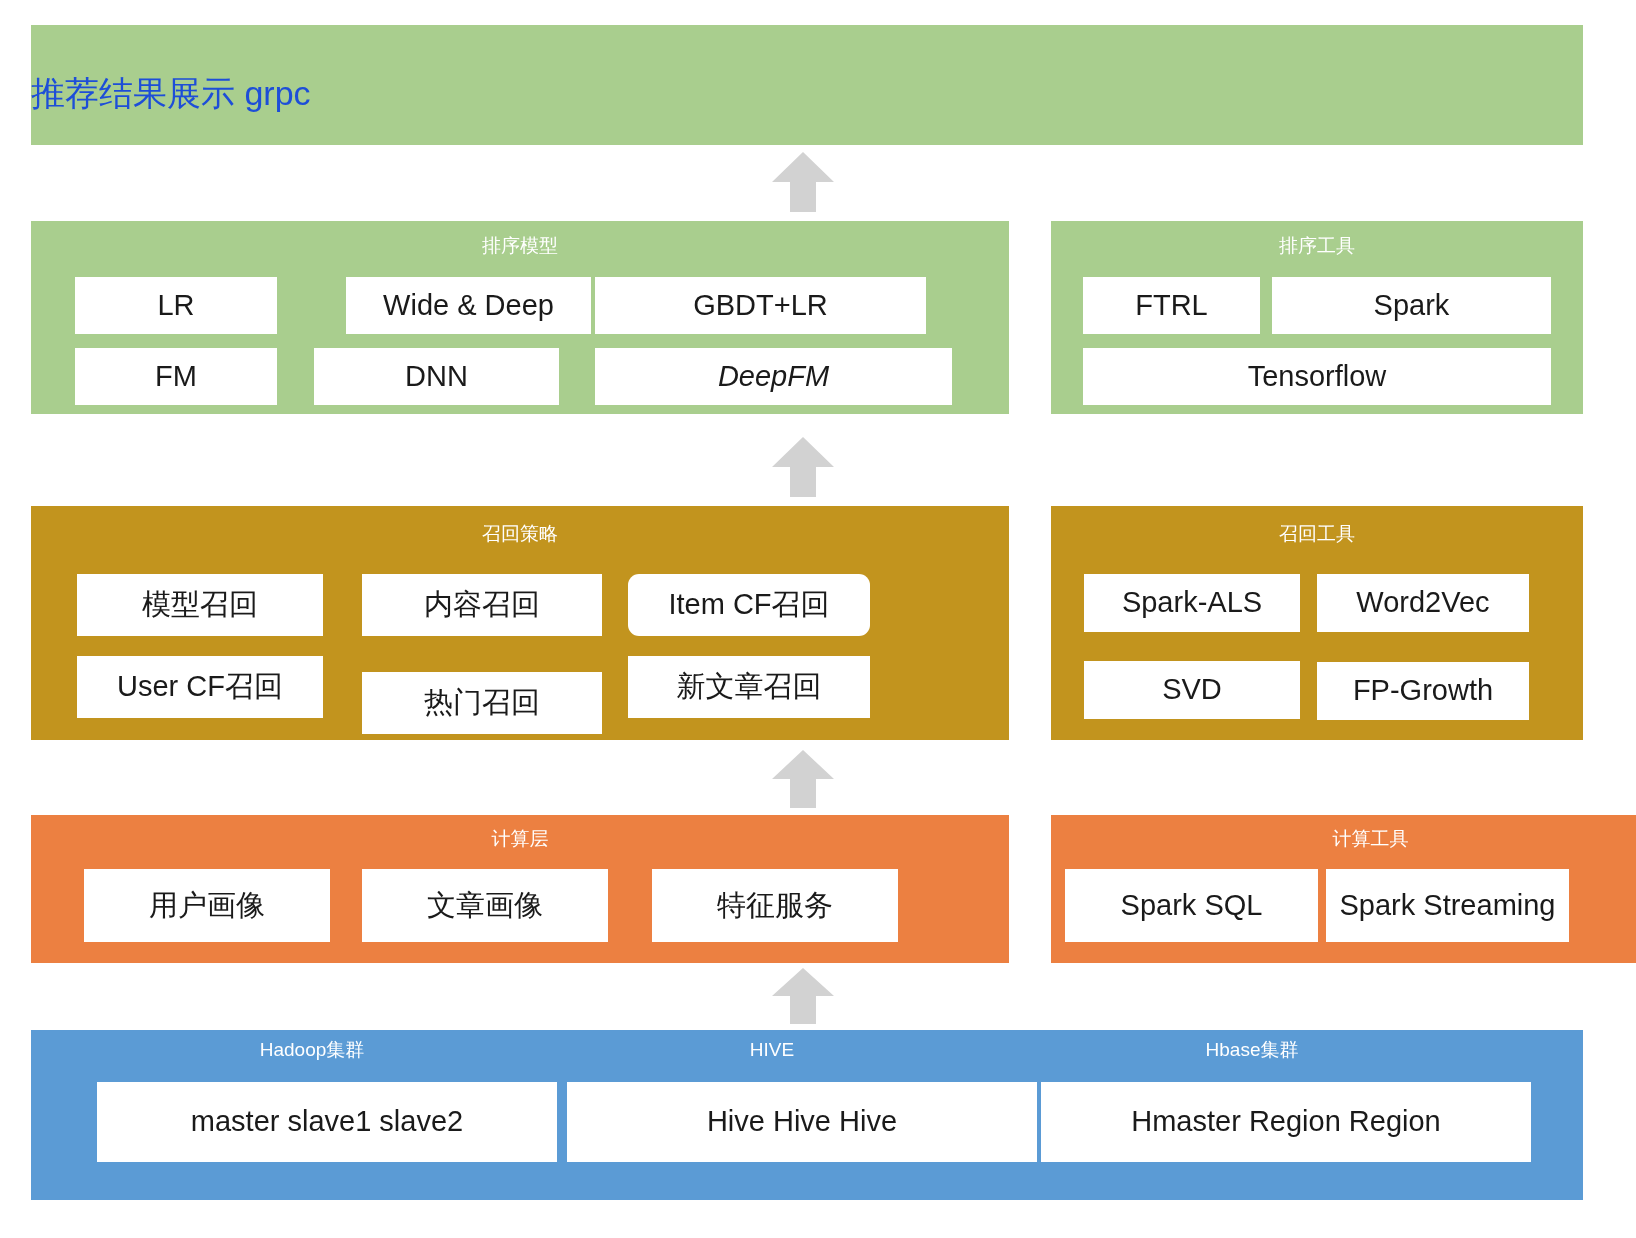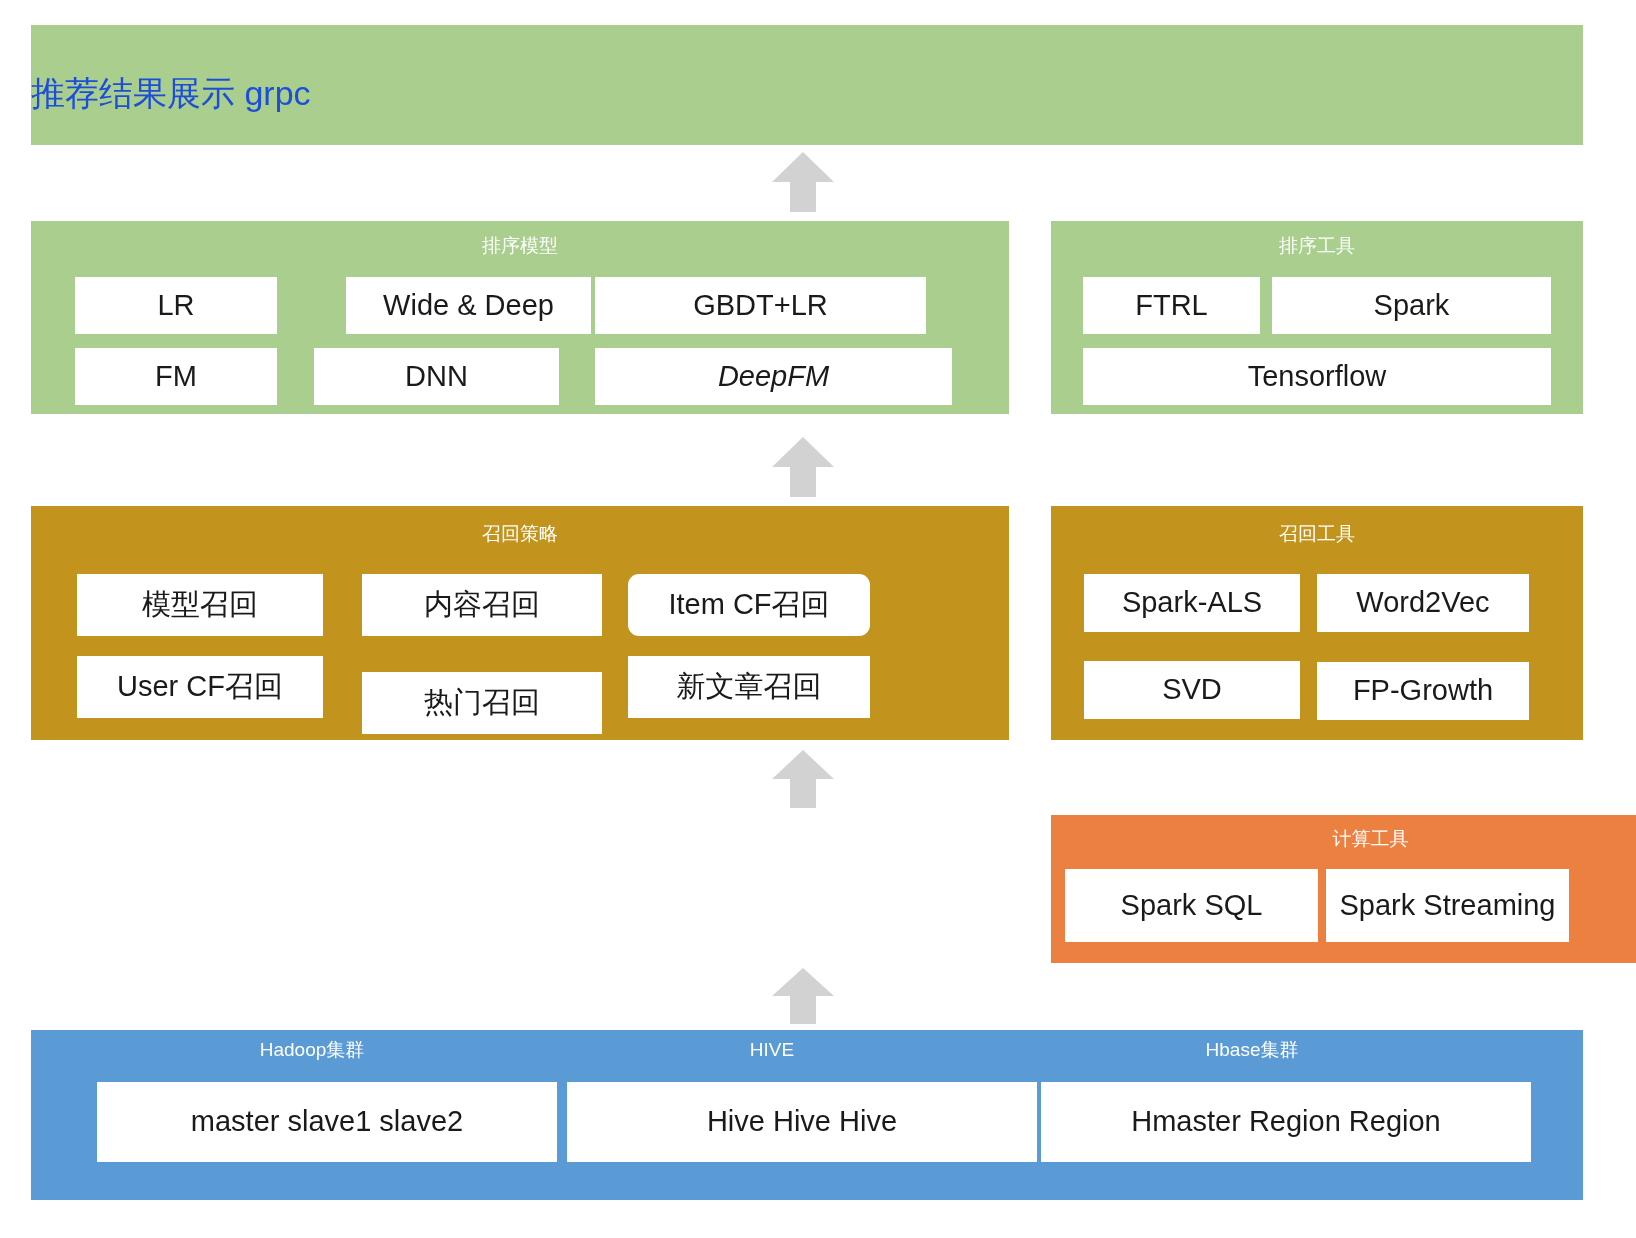--- a/index.html
+++ b/index.html
@@ -132,20 +132,27 @@
     <div class="chip" style="left:33px;  top:155px; width:216px; height:58px;">SVD</div>
     <div class="chip" style="left:266px; top:156px; width:212px; height:58px;">FP-Growth</div>
   </div>
 
   <div class="arrow" style="left:772px; top:750px; height:58px;">
     <svg viewBox="0 0 62 58" preserveAspectRatio="none" aria-hidden="true">
       <polygon points="31,0 62,29 44,29 44,58 18,58 18,29 0,29" fill="#D2D2D2"></polygon>
     </svg>
   </div>
 
+  <div class="panel" style="left:31px; top:815px; width:978px; height:148px; background:#EC8041;">
+    <div class="panel-title" style="top:14px;">计算层</div>
+
+    <div class="chip" style="left:53px;  top:54px; width:246px; height:73px;">用户画像</div>
+    <div class="chip" style="left:331px; top:54px; width:246px; height:73px;">文章画像</div>
+    <div class="chip" style="left:621px; top:54px; width:246px; height:73px;">特征服务</div>
+  </div>
 
   <div class="panel" style="left:1051px; top:815px; width:639px; height:148px; background:#EC8041;padding-left:21px;">
     <div class="panel-title" style="top:14px;">计算工具</div>
 
     <div class="chip" style="left:14px;  top:54px; width:253px; height:73px;">Spark SQL</div>
     <div class="chip two-line" style="left:275px; top:54px; width:243px; height:73px;">Spark Streaming</div>
   </div>
 
   <div class="arrow" style="left:772px; top:968px; height:56px;">
     <svg viewBox="0 0 62 56" preserveAspectRatio="none" aria-hidden="true">

